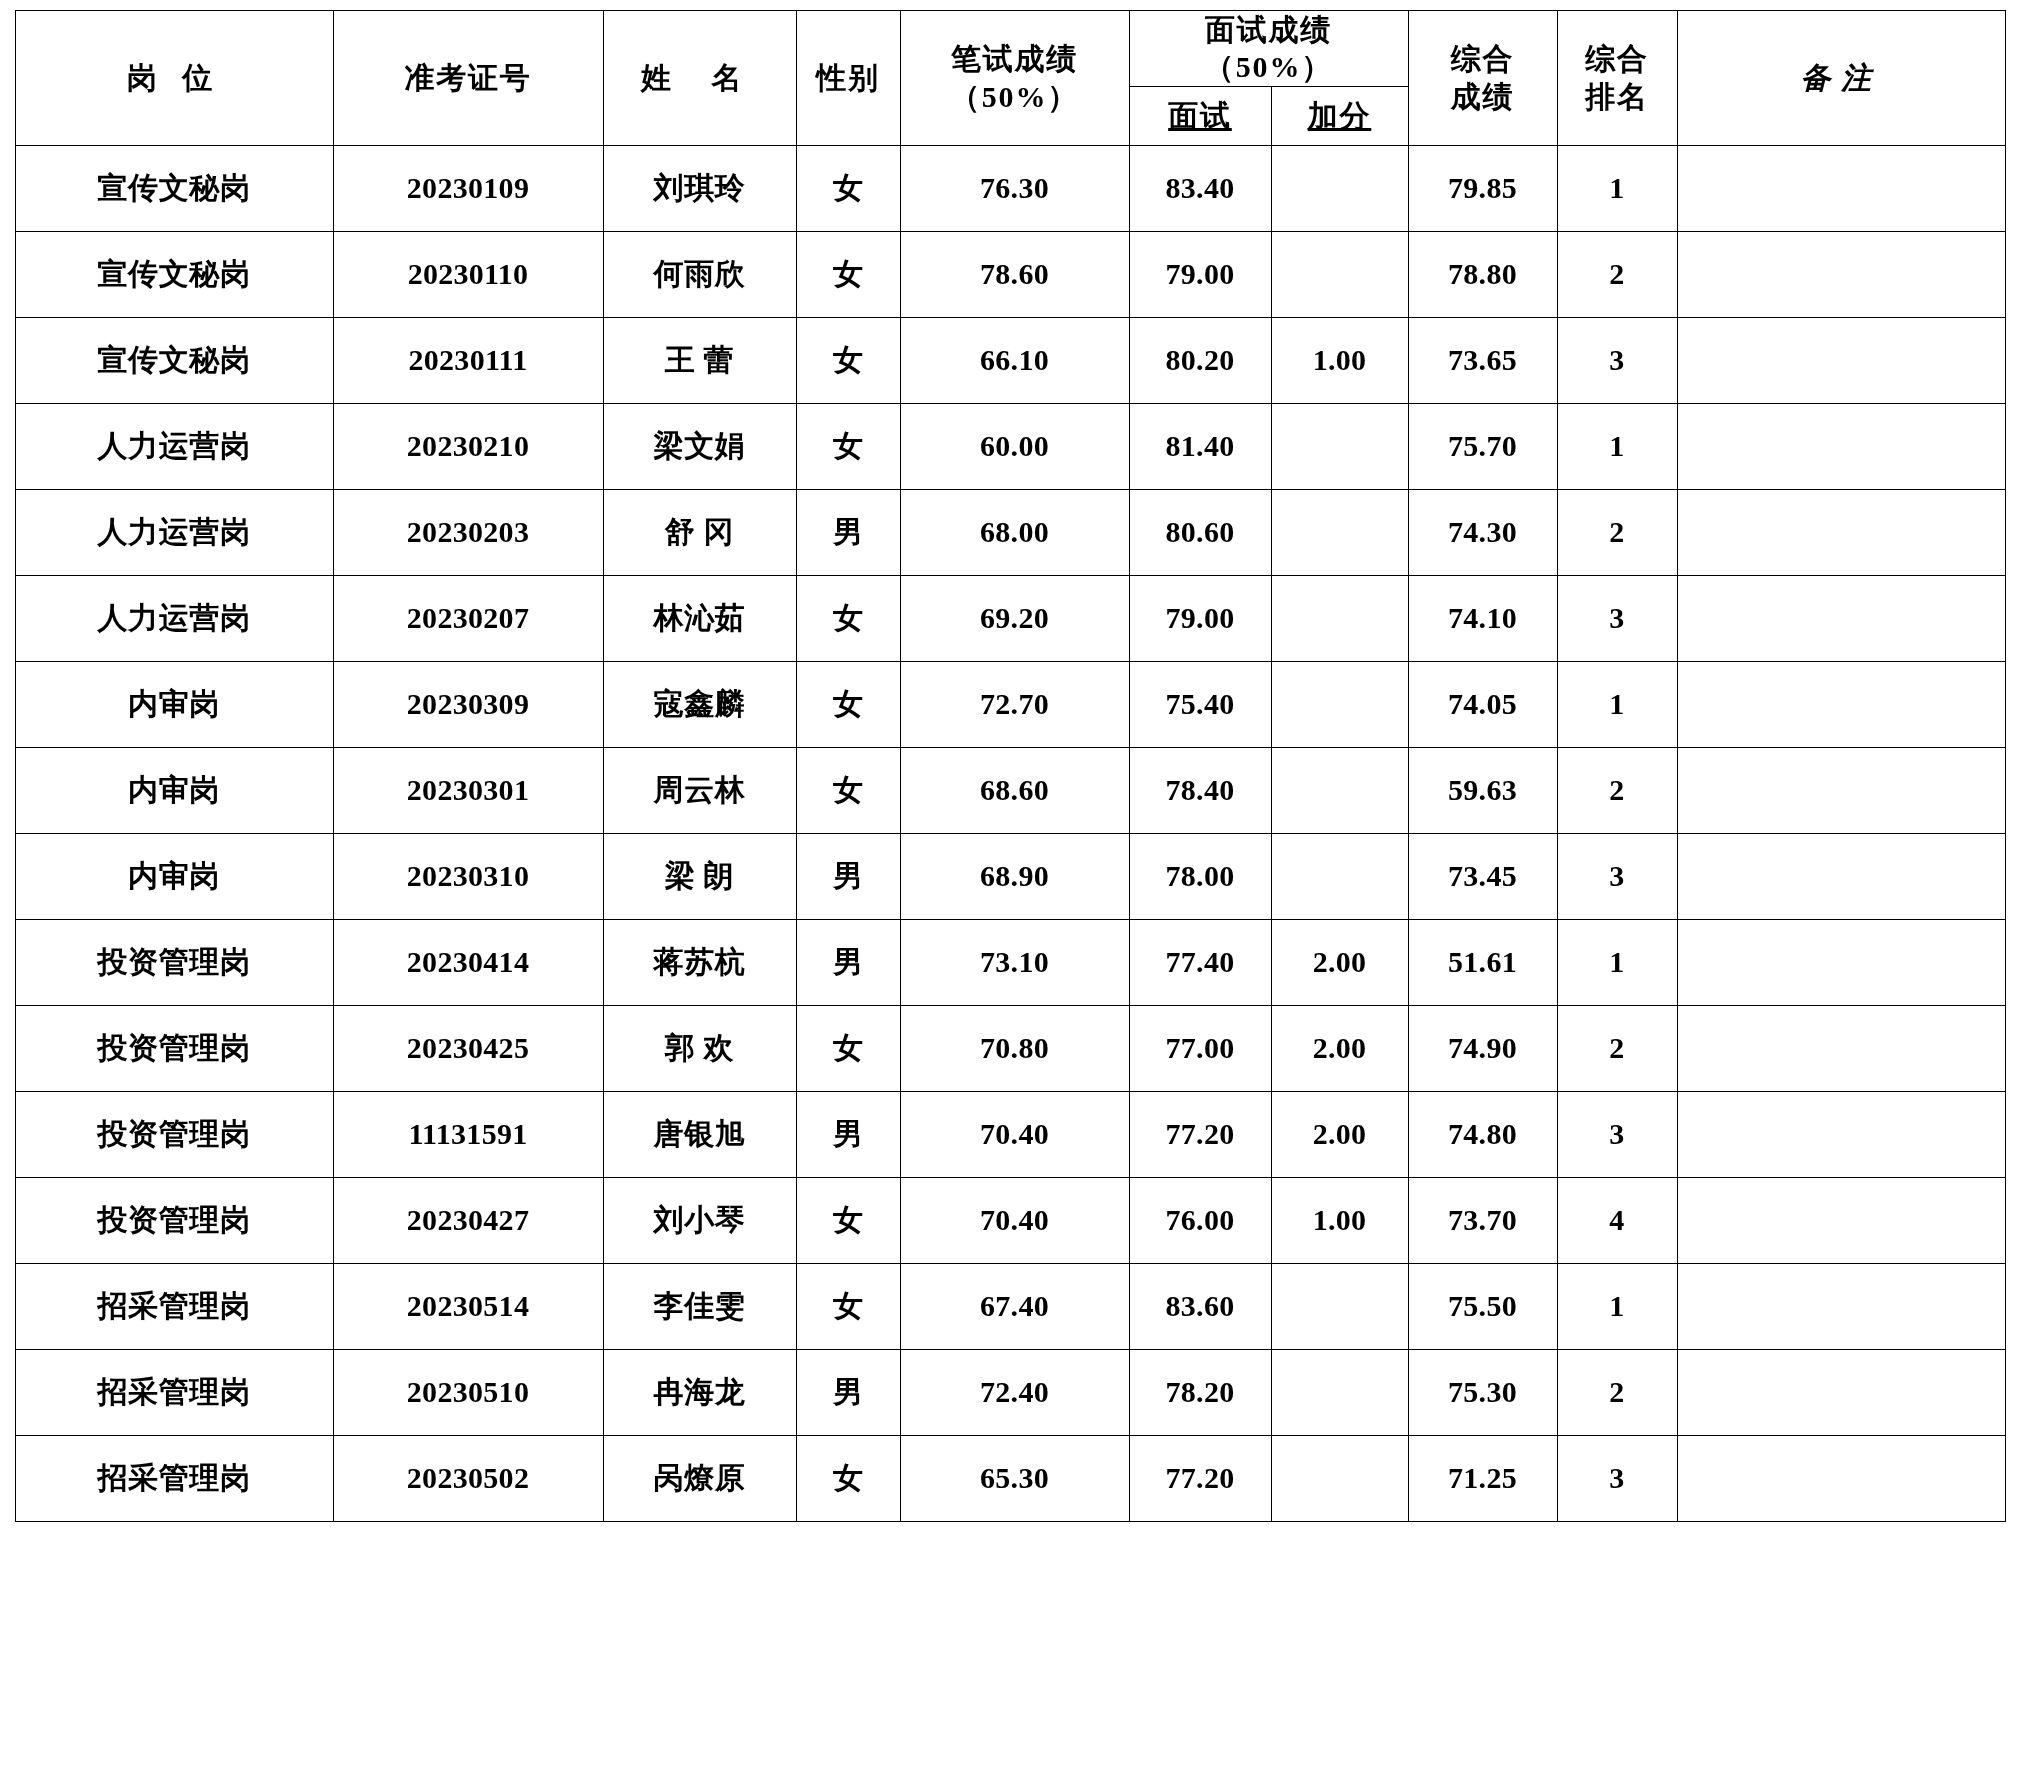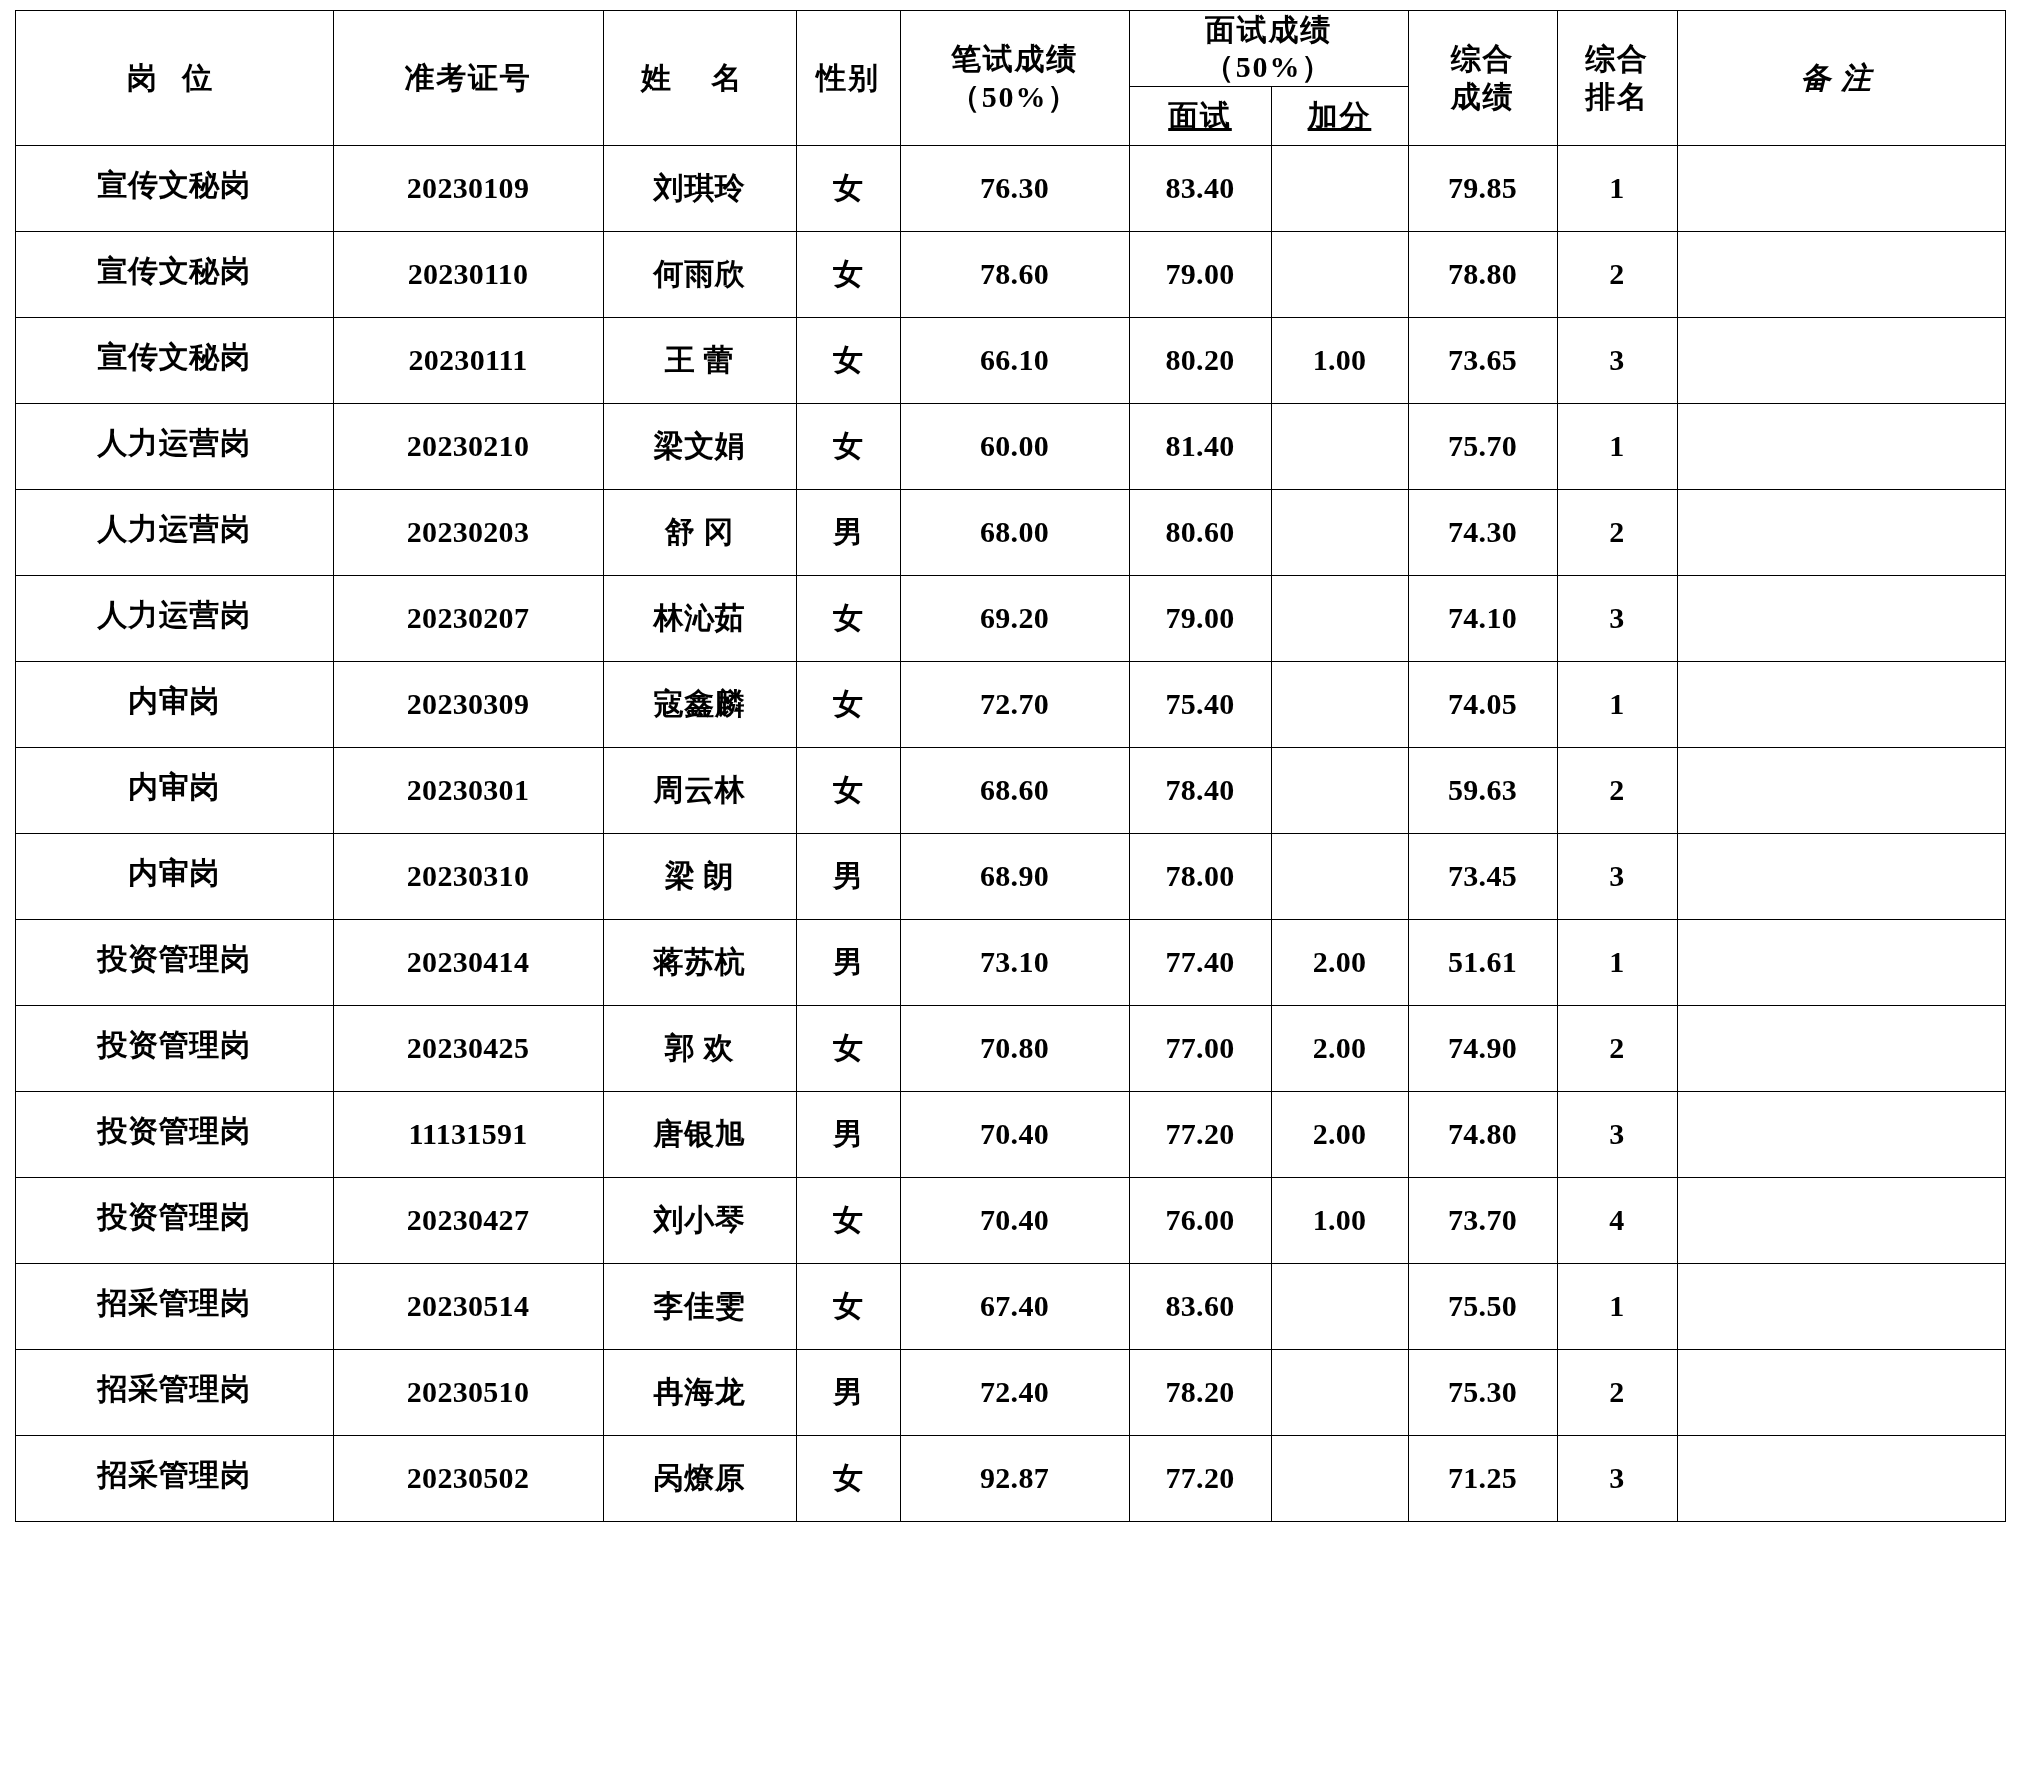--- a/index.html
+++ b/index.html
@@ -55,21 +55,21 @@
   .hdr-sub  { height: 58px; text-decoration: underline; }
   .hdr-top  { height: 67px; }
 
   .hdr-two-line {
     line-height: 1.22;
   }
   .row-cell { height: 85px; }
 
   .name-cell { letter-spacing: 0.02em; }
   .name-spaced { letter-spacing: 0.55em; padding-left: 0.55em; }
-  .post-cell { letter-spacing: 0.02em; font-family: Liberation Mono, monospace; }
+  .post-cell { letter-spacing: 0.02em; }
   .post-spaced { letter-spacing: 0.30em; padding-left: 0.30em; }
   .num-cell { font-family: "Liberation Serif", "DejaVu Serif", serif; letter-spacing: 0.01em; }
   .wide-sp { letter-spacing: 0.35em; padding-left: 0.35em; font-style: italic; }
 </style>
 </head>
 <body>
 
 <div class="sheet">
   <table class="score-table">
     <colgroup>
@@ -292,21 +292,21 @@
           <td class="row-cell num-cell"></td>
           <td class="row-cell num-cell">75.30</td>
           <td class="row-cell num-cell">2</td>
           <td class="row-cell "></td>
         </tr>
         <tr>
           <td class="row-cell post-cell">招采管理岗</td>
           <td class="row-cell num-cell">20230502</td>
           <td class="row-cell name-cell">呙燎原</td>
           <td class="row-cell ">女</td>
-          <td class="row-cell num-cell">92.87</td>
+          <td class="row-cell num-cell">65.30</td>
           <td class="row-cell num-cell">77.20</td>
           <td class="row-cell num-cell"></td>
           <td class="row-cell num-cell">71.25</td>
           <td class="row-cell num-cell">3</td>
           <td class="row-cell "></td>
         </tr>
       </tbody>
   </table>
 </div>
 

